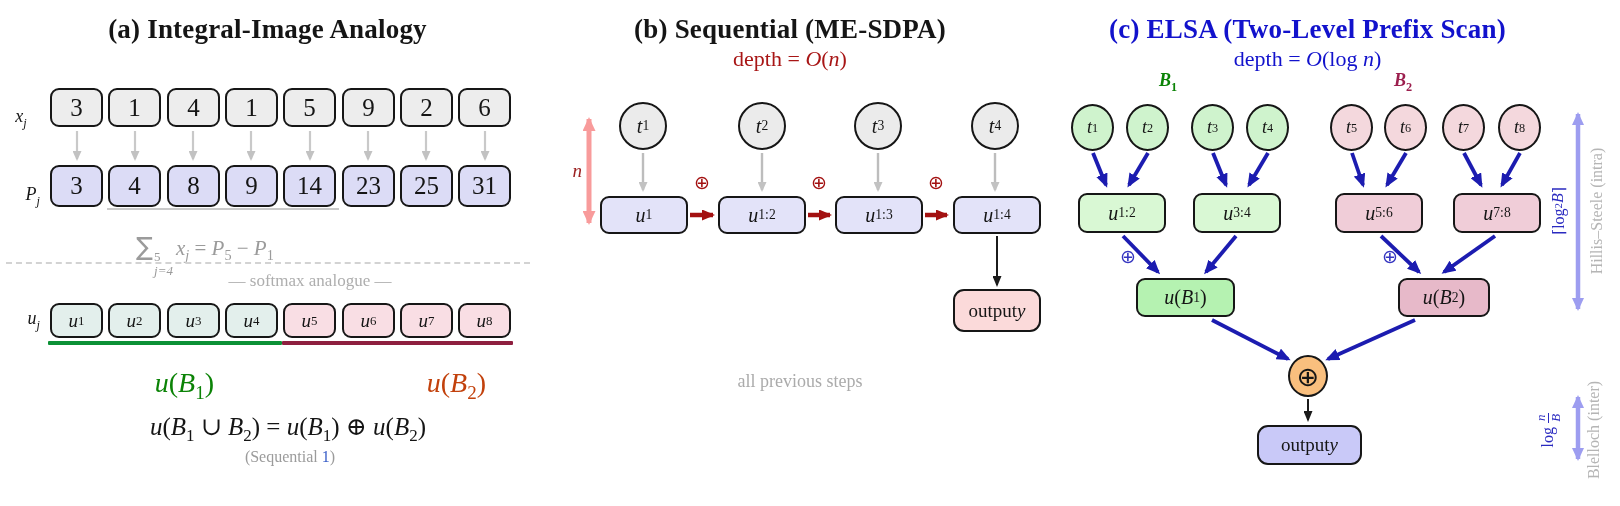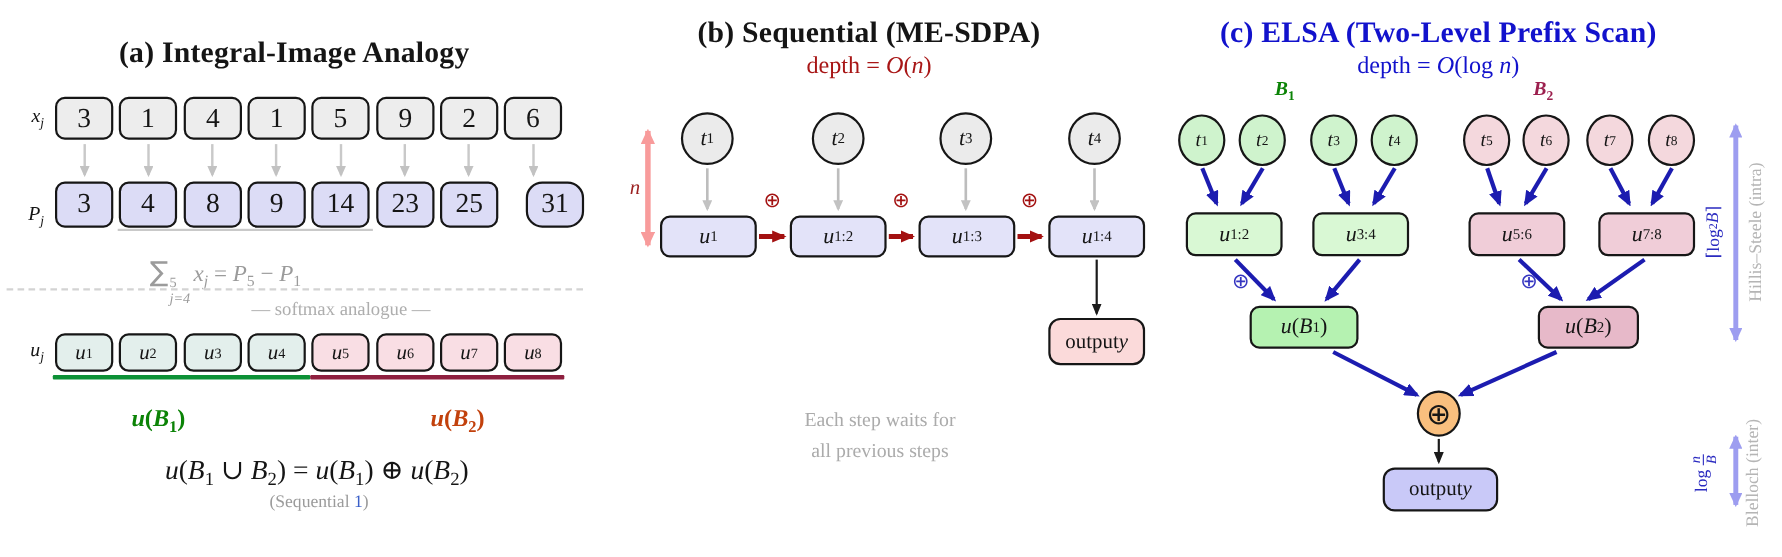--- a/index.html
+++ b/index.html
@@ -22,21 +22,21 @@
   .cell-math{font-size:19px;}
   .node-math{font-size:20px;}
   .rowlabel{font-size:18px;text-align:right;}
   .grayline{position:absolute;background:#c9c9c9;}
   .dashline{position:absolute;border-top:2px dashed #d3d3d3;}
   .uline{position:absolute;height:4px;border-radius:1px;}
   .formula-gray{color:#9b9b9b;font-size:21px;text-align:center;white-space:nowrap;}
   .sigma{font-size:25px;font-family:"DejaVu Sans",sans-serif;font-weight:400;}
   .supsub{display:inline-flex;flex-direction:column;vertical-align:-6px;font-size:13px;line-height:1.05;text-align:left;margin-left:1px;margin-right:3px;}
   .note-gray{color:#aeaeae;font-size:17px;text-align:center;}
-  .grouplabel{font-size:22px;font-weight:700;text-align:center;}
+  .grouplabel{font-size:28px;font-weight:400;text-align:right;}
   .equation{font-size:25px;text-align:center;white-space:nowrap;}
   .propref{color:#9b9b9b;font-size:16px;text-align:center;}
   .link{color:#3a5fc8;}
   .oplus{position:absolute;font-family:"DejaVu Sans",sans-serif;font-size:19px;line-height:1;text-align:center;width:22px;}
   .oplus-red{color:#a31111;}
   .oplus-blue{color:#3434c0;}
   .bignote{color:#ababab;font-size:18px;text-align:center;line-height:1.55;}
   .total-line{color:#a3a3a3;font-size:19px;text-align:center;white-space:nowrap;}
   .rot{display:flex;align-items:center;justify-content:center;transform:rotate(-90deg);white-space:nowrap;}
   .sideblue{color:#2a2ac0;font-size:16px;}
@@ -113,43 +113,43 @@
       <line x1="1495" y1="236" x2="1444" y2="272" marker-end="url(#mBlue)"></line>
       <line x1="1212" y1="320" x2="1288" y2="359" marker-end="url(#mBlue)"></line>
       <line x1="1415" y1="320" x2="1328" y2="359" marker-end="url(#mBlue)"></line>
     </g>
     <line x1="1308" y1="399" x2="1308" y2="420" stroke="#1b1b1b" stroke-width="2" marker-end="url(#mBlack)"></line>
 
     <line x1="1578" y1="114" x2="1578" y2="309" stroke="#9d9df0" stroke-width="4.5" marker-start="url(#mPeri)" marker-end="url(#mPeri)"></line>
     <line x1="1578" y1="397" x2="1578" y2="459" stroke="#9d9df0" stroke-width="4.5" marker-start="url(#mPeri)" marker-end="url(#mPeri)"></line>
   </svg>
 
-  <div class="abs title" style="left:0px;top:32px;width:535px;">(a) Integral-Image Analogy</div>
-
-  <div class="abs rowlabel" style="left:2px;top:95px;width:38px;"><span class="it">x</span><sub class="it">j</sub></div>
+  <div class="abs title" style="left:0px;top:14px;width:535px;">(a) Integral-Image Analogy</div>
+
+  <div class="abs rowlabel" style="left:2px;top:106px;width:38px;text-align:center;"><span class="it">x</span><sub class="it">j</sub></div>
   <div class="abs rowlabel" style="left:2px;top:184px;width:38px;"><span class="it">P</span><sub class="it">j</sub></div>
   <div class="abs rowlabel" style="left:2px;top:308px;width:38px;"><span class="it">u</span><sub class="it">j</sub></div>
 
   <div class="cell cell-num" style="left:50px;top:88px;width:53px;height:39px;background:#ededed;">3</div>
   <div class="cell cell-num" style="left:108px;top:88px;width:53px;height:39px;background:#ededed;">1</div>
   <div class="cell cell-num" style="left:167px;top:88px;width:53px;height:39px;background:#ededed;">4</div>
   <div class="cell cell-num" style="left:225px;top:88px;width:53px;height:39px;background:#ededed;">1</div>
   <div class="cell cell-num" style="left:283px;top:88px;width:53px;height:39px;background:#ededed;">5</div>
   <div class="cell cell-num" style="left:342px;top:88px;width:53px;height:39px;background:#ededed;">9</div>
   <div class="cell cell-num" style="left:400px;top:88px;width:53px;height:39px;background:#ededed;">2</div>
   <div class="cell cell-num" style="left:458px;top:88px;width:53px;height:39px;background:#ededed;">6</div>
 
   <div class="cell cell-num" style="left:50px;top:165px;width:53px;height:42px;background:#dcdcf6;">3</div>
   <div class="cell cell-num" style="left:108px;top:165px;width:53px;height:42px;background:#dcdcf6;">4</div>
   <div class="cell cell-num" style="left:167px;top:165px;width:53px;height:42px;background:#dcdcf6;">8</div>
   <div class="cell cell-num" style="left:225px;top:165px;width:53px;height:42px;background:#dcdcf6;">9</div>
   <div class="cell cell-num" style="left:283px;top:165px;width:53px;height:42px;background:#dcdcf6;">14</div>
   <div class="cell cell-num" style="left:342px;top:165px;width:53px;height:42px;background:#dcdcf6;">23</div>
   <div class="cell cell-num" style="left:400px;top:165px;width:53px;height:42px;background:#dcdcf6;">25</div>
-  <div class="cell cell-num" style="left:478px;top:165px;width:53px;height:42px;background:#dcdcf6;border-radius:15px;">31</div>
+  <div class="cell cell-num" style="left:458px;top:165px;width:53px;height:42px;background:#dcdcf6;">31</div>
 
   <div class="grayline" style="left:107px;top:208px;width:232px;height:2px;"></div>
 
   <div class="abs formula-gray" style="left:55px;top:232px;width:300px;">
     <span class="sigma">∑</span><span class="supsub">
         <span>5</span>
         <span class="it">j=4</span>
       </span><span class="it">x</span><sub class="it">j</sub>
     <span>=</span>
     <span class="it">P</span><sub>5</sub>
@@ -246,21 +246,20 @@
   <span class="oplus oplus-red" style="left:691px;top:173px;">⊕</span>
   <span class="oplus oplus-red" style="left:808px;top:173px;">⊕</span>
   <span class="oplus oplus-red" style="left:925px;top:173px;">⊕</span>
 
   <div class="cell" style="left:953px;top:289px;width:88px;height:43px;background:#fbdada;border-radius:11px;font-size:19px;">
       <span>output </span>
       <span class="it">y</span>
     </div>
 
   <div class="abs bignote" style="left:640px;top:368px;width:320px;">
-    <div>Each step waits for</div>
     <div>all previous steps</div>
   </div>
 
   <div class="abs title" style="left:1035px;top:14px;width:545px;color:#1212cc;">(c) ELSA (Two-Level Prefix Scan)</div>
   <div class="abs subtitle" style="left:1035px;top:46px;width:545px;color:#1212cc;"><span>depth = </span><span class="it">O</span><span>(log </span><span class="it">n</span><span>)</span></div>
 
   <div class="abs" style="left:1140px;top:70px;width:56px;text-align:center;font-size:18px;font-weight:600;color:#0b8306;"><span class="it">B</span><sub>1</sub></div>
   <div class="abs" style="left:1375px;top:70px;width:56px;text-align:center;font-size:18px;font-weight:600;color:#9c1f4e;"><span class="it">B</span><sub>2</sub></div>
 
   <div class="cell circ node-math" style="left:1071px;top:104px;width:43px;height:47px;background:#cff3cd;border-width:2.2px;font-size:18px;">

